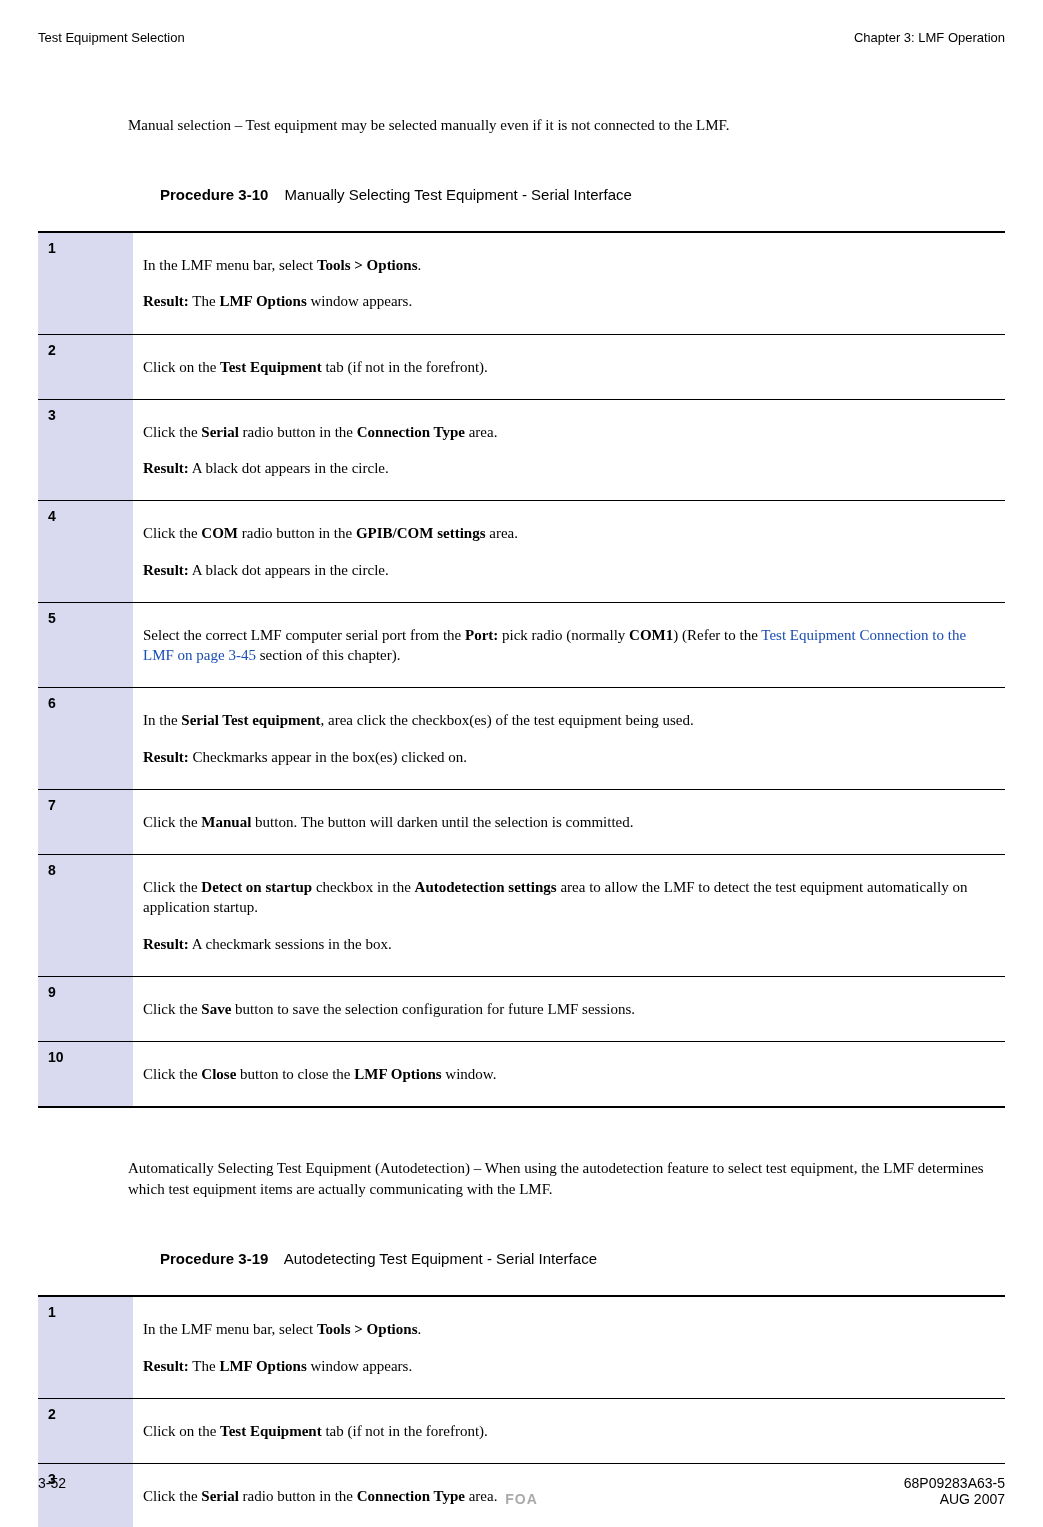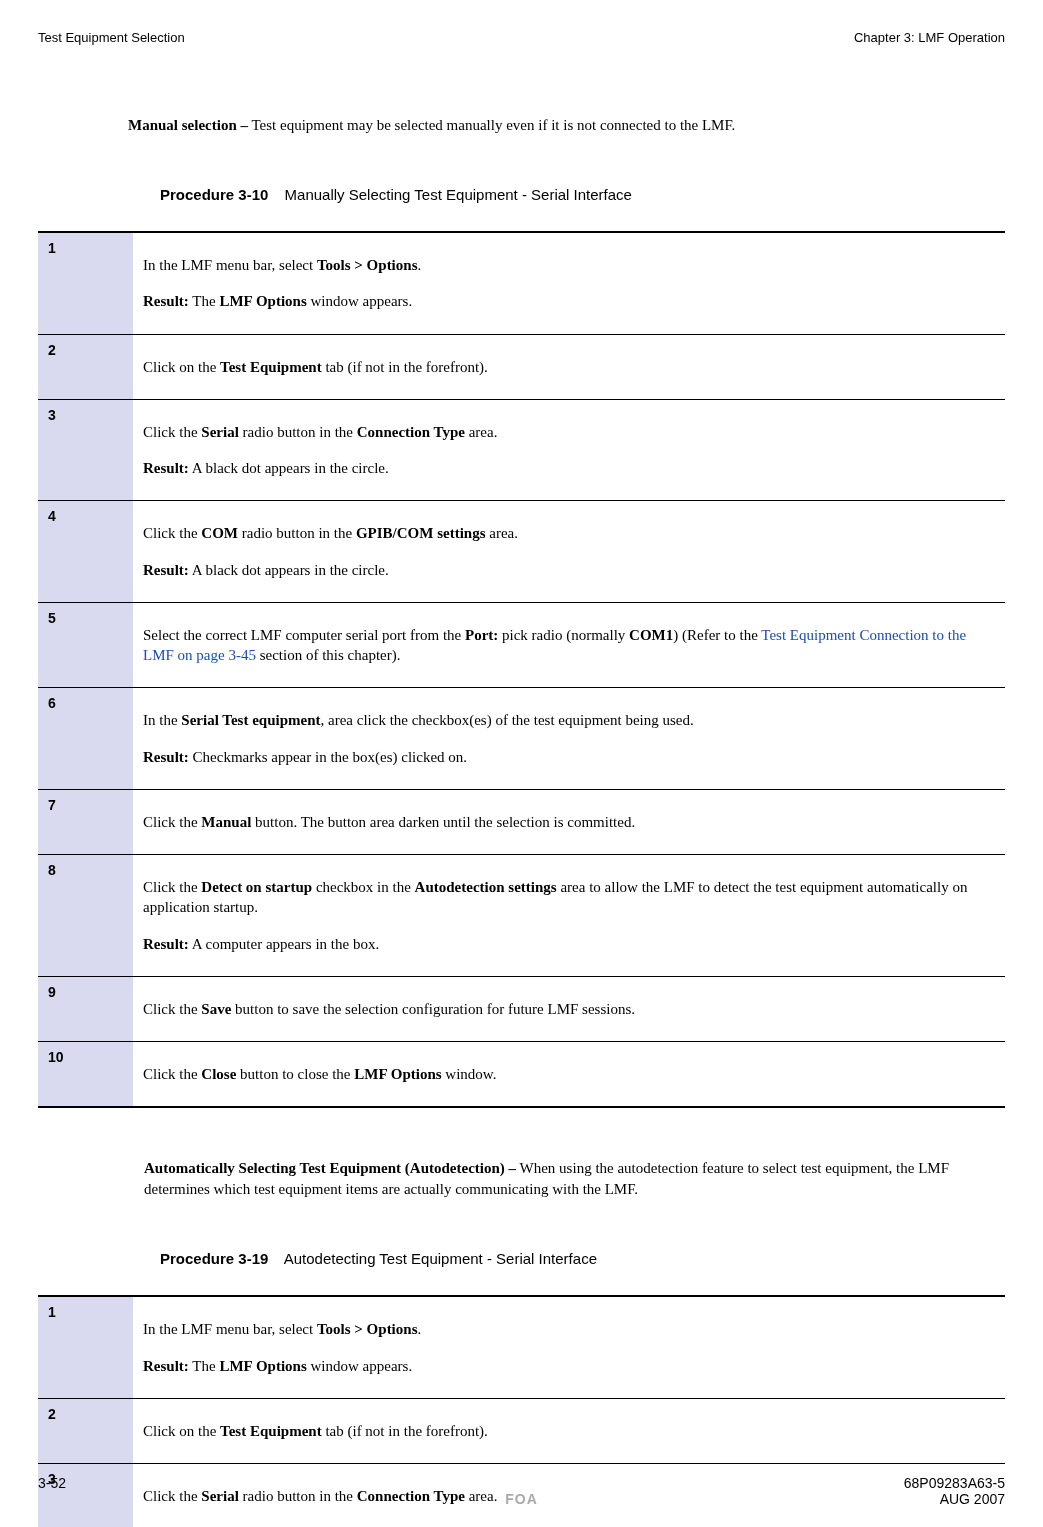--- a/index.html
+++ b/index.html
@@ -22,21 +22,21 @@
     }
     .content-block {
       margin-left: 90px;
       margin-right: 10px;
     }
     .manual-para {
       margin-bottom: 50px;
       line-height: 1.4;
     }
     .manual-para b, .proc-title-num, .auto-para b {
-      font-weight: bold;
+      font-weight: normal;
     }
     .proc-title-row {
       font-family: Verdana, Geneva, sans-serif;
       font-size: 15px;
       margin-bottom: 28px;
     }
     .proc-title-num {
       font-weight: bold;
       margin-right: 12px;
       margin-left: 32px;
@@ -66,21 +66,20 @@
       font-weight: bold;
       font-size: 14px;
       padding-left: 10px;
     }
     td.stepdesc p { margin: 16px 0; }
     td.stepdesc p + p { margin-top: 8px; }
     .link { color: #1a4db3; }
     .auto-para {
       margin-bottom: 50px;
       line-height: 1.4;
-      margin-left: 16px;
     }
     .continued {
       text-align: left;
       font-weight: bold;
       margin-top: 18px;
       margin-right: 10px;
     }
     .footer {
       position: absolute;
       left: 38px;
@@ -166,28 +165,28 @@
   <tr>
     <td class="stepnum">6</td>
     <td class="stepdesc">
       <p><span>In the </span><b>Serial Test equipment</b><span>, area click the checkbox(es) of the test equipment being used.</span></p>
       <p><b>Result:</b><span> Checkmarks appear in the box(es) clicked on.</span></p>
     </td>
   </tr>
   <tr>
     <td class="stepnum">7</td>
     <td class="stepdesc">
-      <p><span>Click the </span><b>Manual</b><span> button. The button area darken until the selection is committed.</span></p>
+      <p><span>Click the </span><b>Manual</b><span> button. The button will darken until the selection is committed.</span></p>
     </td>
   </tr>
   <tr>
     <td class="stepnum">8</td>
     <td class="stepdesc">
       <p><span>Click the </span><b>Detect on startup</b><span> checkbox in the </span><b>Autodetection settings</b><span> area to allow the LMF to detect the test equipment automatically on application startup.</span></p>
-      <p><b>Result:</b><span> A computer appears in the box.</span></p>
+      <p><b>Result:</b><span> A checkmark sessions in the box.</span></p>
     </td>
   </tr>
   <tr>
     <td class="stepnum">9</td>
     <td class="stepdesc">
       <p><span>Click the </span><b>Save</b><span> button to save the selection configuration for future LMF sessions.</span></p>
     </td>
   </tr>
   <tr>
     <td class="stepnum">10</td>

